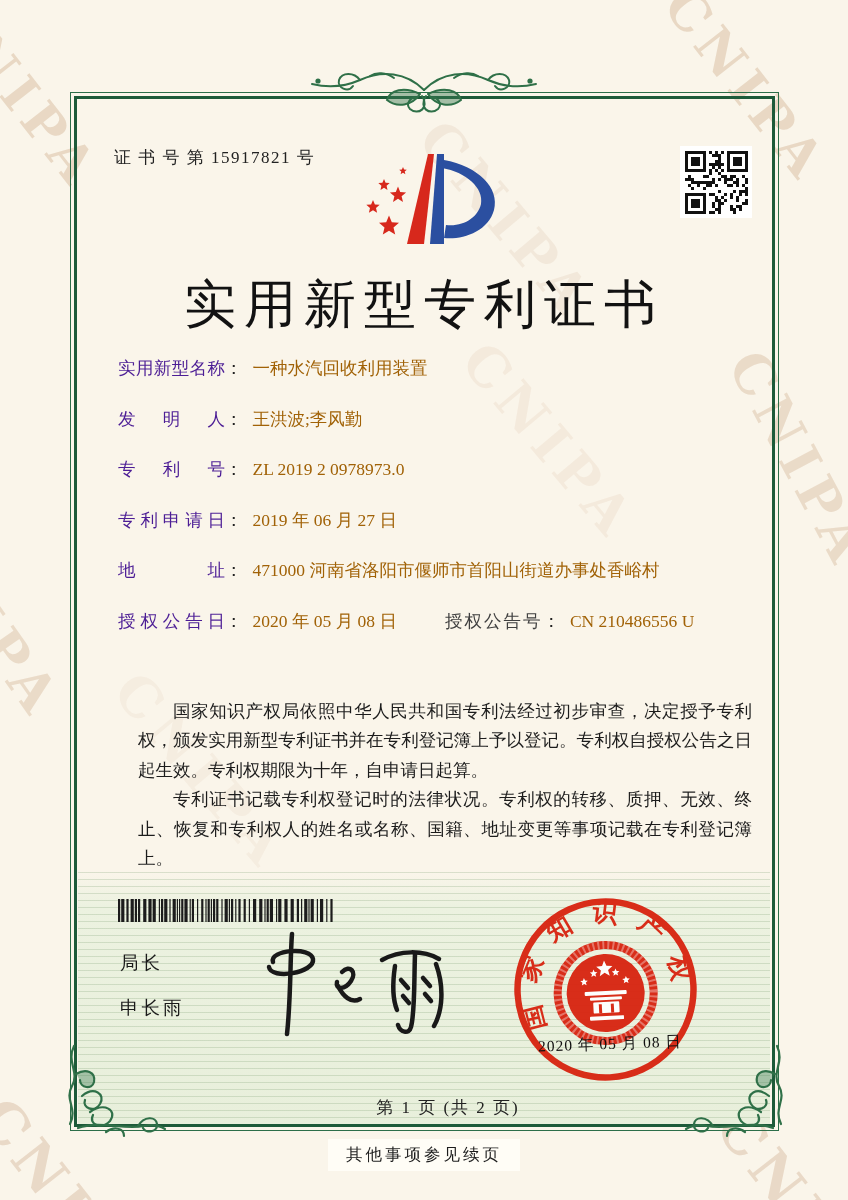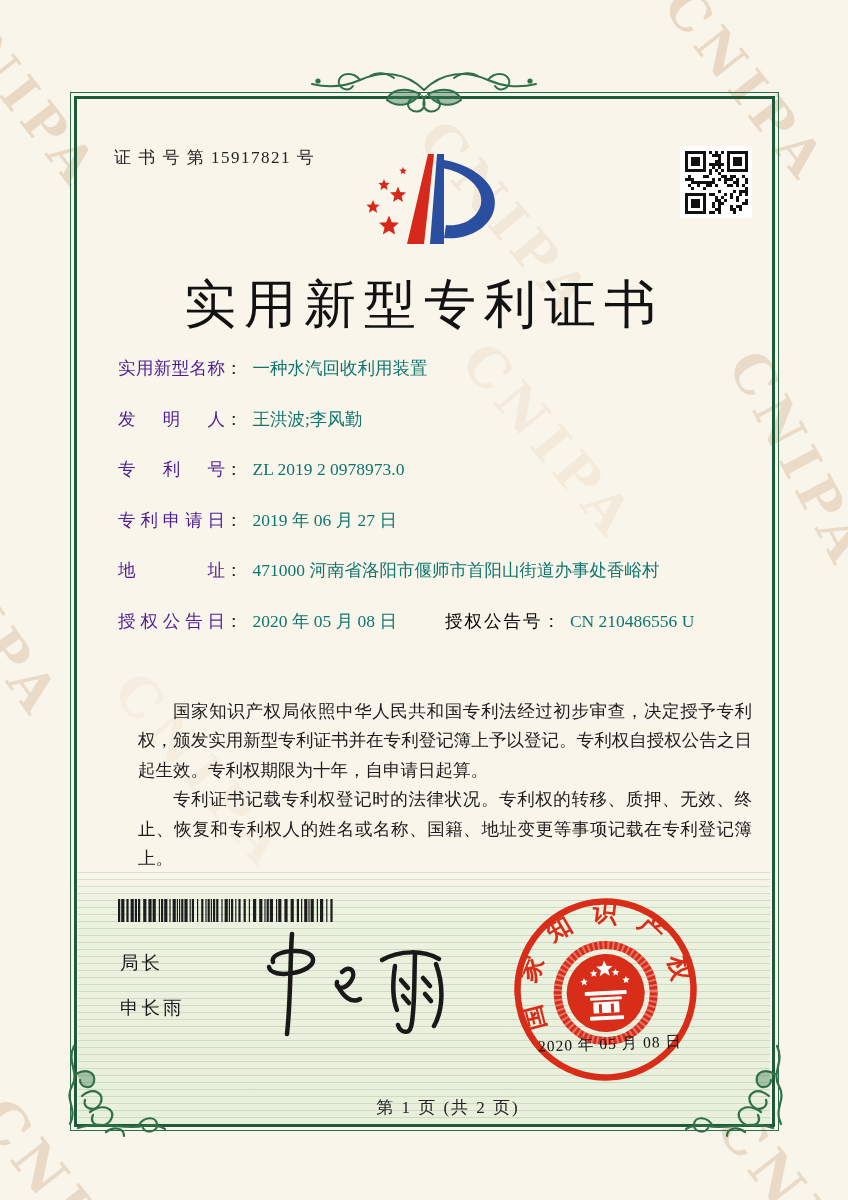--- a/index.html
+++ b/index.html
@@ -45,23 +45,23 @@
   .logo{position:absolute;left:356px;top:138px;z-index:3;}
   .qr-box{position:absolute;left:680px;top:146px;width:72px;height:72px;background:#fff;z-index:3;
     display:flex;align-items:center;justify-content:center;}
   .title{position:absolute;left:0;top:254px;width:100%;text-align:center;z-index:3;
     font-size:52px;font-weight:normal;letter-spacing:8px;color:#121212;margin-top:16px;}
   
   .fields{position:absolute;left:118px;top:356px;width:620px;z-index:3;font-size:17.5px;}
   .frow{margin-bottom:26.5px;white-space:nowrap;}
   .flabel{display:inline-block;width:107px;text-align:justify;text-align-last:justify;color:#4c1d95;}
   .fcolon{display:inline-block;color:#222;}
-  .fvalue{margin-left:10px;color:#0f766e;}
+  .fvalue{margin-left:10px;color:#a16207;}
   .grant-no{margin-left:48px;}
-  .grant-no .flabel2{letter-spacing:2px;color:#000000;margin-top:25px;}
+  .grant-no .flabel2{letter-spacing:2px;color:#404040;margin-top:25px;}
   
   .body-text{position:absolute;left:118px;top:697px;width:614px;z-index:3;
     font-size:17.5px;line-height:29.4px;text-align:justify;color:#1c1c1c;margin-left:20px;}
   .body-text p{margin:0;text-indent:2em;}
   
   .barcode{position:absolute;left:118px;top:899px;z-index:3;}
   .signer{position:absolute;left:120px;top:950px;z-index:3;
     font-family:Liberation Sans, sans-serif;font-size:18.5px;letter-spacing:3px;color:#1a1a1a;}
   .signer .name{margin-top:20px;}
   .signature{position:absolute;left:245px;top:928px;z-index:3;}
@@ -481,14 +481,17 @@
       </g>
       <g fill="#d8230f">
         <rect x="86" y="108" width="3" height="9"></rect>
         <rect x="98" y="108" width="3" height="9"></rect>
       </g>
     </g>
   </svg>
   <div class="seal-date">2020 年 05 月 08 日</div>
 
   <div class="page-info">第 1 页 (共 2 页)</div>
+  <div class="note-wrap">
+    <span class="note">其他事项参见续页</span>
+  </div>
 
 </div>
 
 </body></html>

